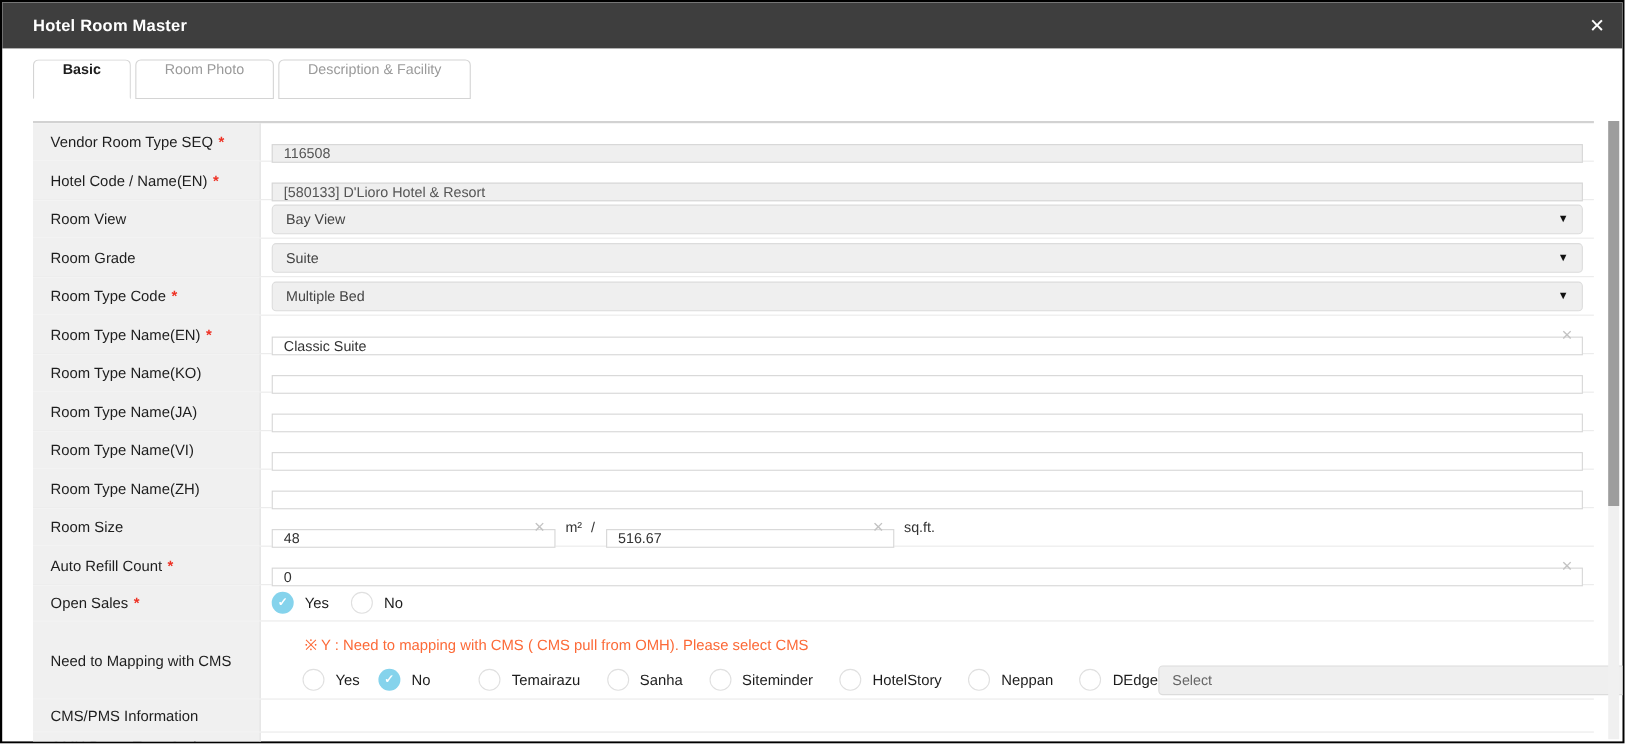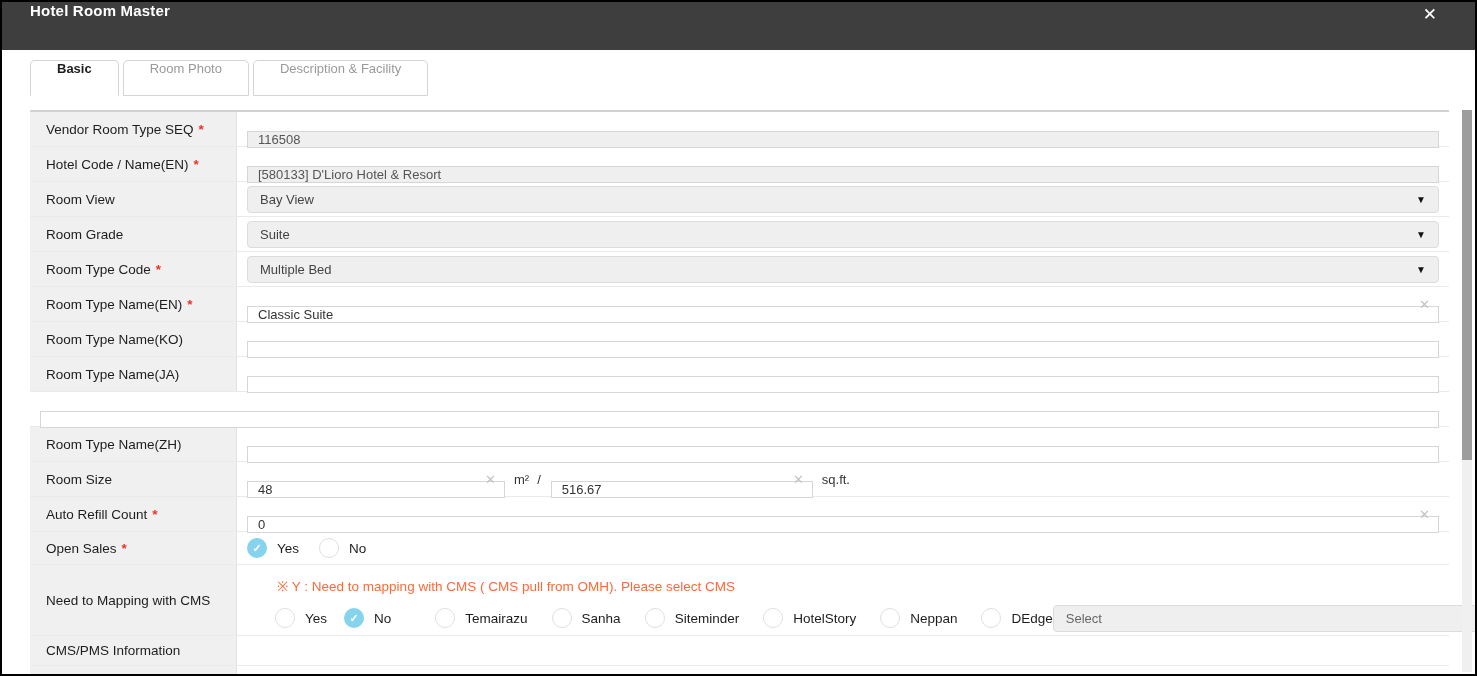--- a/index.html
+++ b/index.html
@@ -1,19 +1,19 @@
 <!DOCTYPE html>
 <html><head>
 <meta charset="utf-8">
 <style>
   html,body{margin:0;padding:0;background:#fff;font-family:"Liberation Sans",sans-serif;}
   .window{position:relative;width:1477px;height:676px;box-sizing:border-box;border:2px solid #000;background:#fff;overflow:hidden;}
 
   
-  .titlebar{height:48px;background:#3e3e3e;display:flex;align-items:flex-start;justify-content:space-between;padding:0 34px 0 28px;}
+  .titlebar{height:42px;background:#3e3e3e;display:flex;align-items:center;justify-content:space-between;padding:0 12px 0 28px;}
   .titlebar .title{color:#fff;font-weight:bold;font-size:15px;letter-spacing:.2px;}
   .close-btn{color:#fff;font-size:17px;line-height:1;cursor:pointer;padding:4px;}
 
   
   .tabbar{display:flex;gap:4px;padding:10px 0 0 28px;height:36px;box-sizing:content-box;}
   .tab{display:flex;align-items:flex-start;justify-content:center;height:36px;box-sizing:border-box;
        border:1px solid #d4d4d4;border-radius:5px 5px 0 0;padding:0 26px;font-size:13px;background:#fff;cursor:pointer;}
   .tab.active{color:#1d1d1d;font-weight:bold;border-bottom:1px solid #fff;}
   .tab.inactive{color:#9a9a9a;}
 
@@ -178,20 +178,23 @@
           <span>Room Type Name(JA)</span>
         </div>
       <div class="value-cell">
         <div class="input-wrap">
             <input class="fld no-clear" style="">
           </div>
       </div>
     </div>
 
     <div class="row">
+      <div class="label-cell">
+          <span>Room Type Name(VI)</span>
+        </div>
       <div class="value-cell">
         <div class="input-wrap">
             <input class="fld no-clear" style="">
           </div>
       </div>
     </div>
 
     <div class="row">
       <div class="label-cell">
           <span>Room Type Name(ZH)</span>

